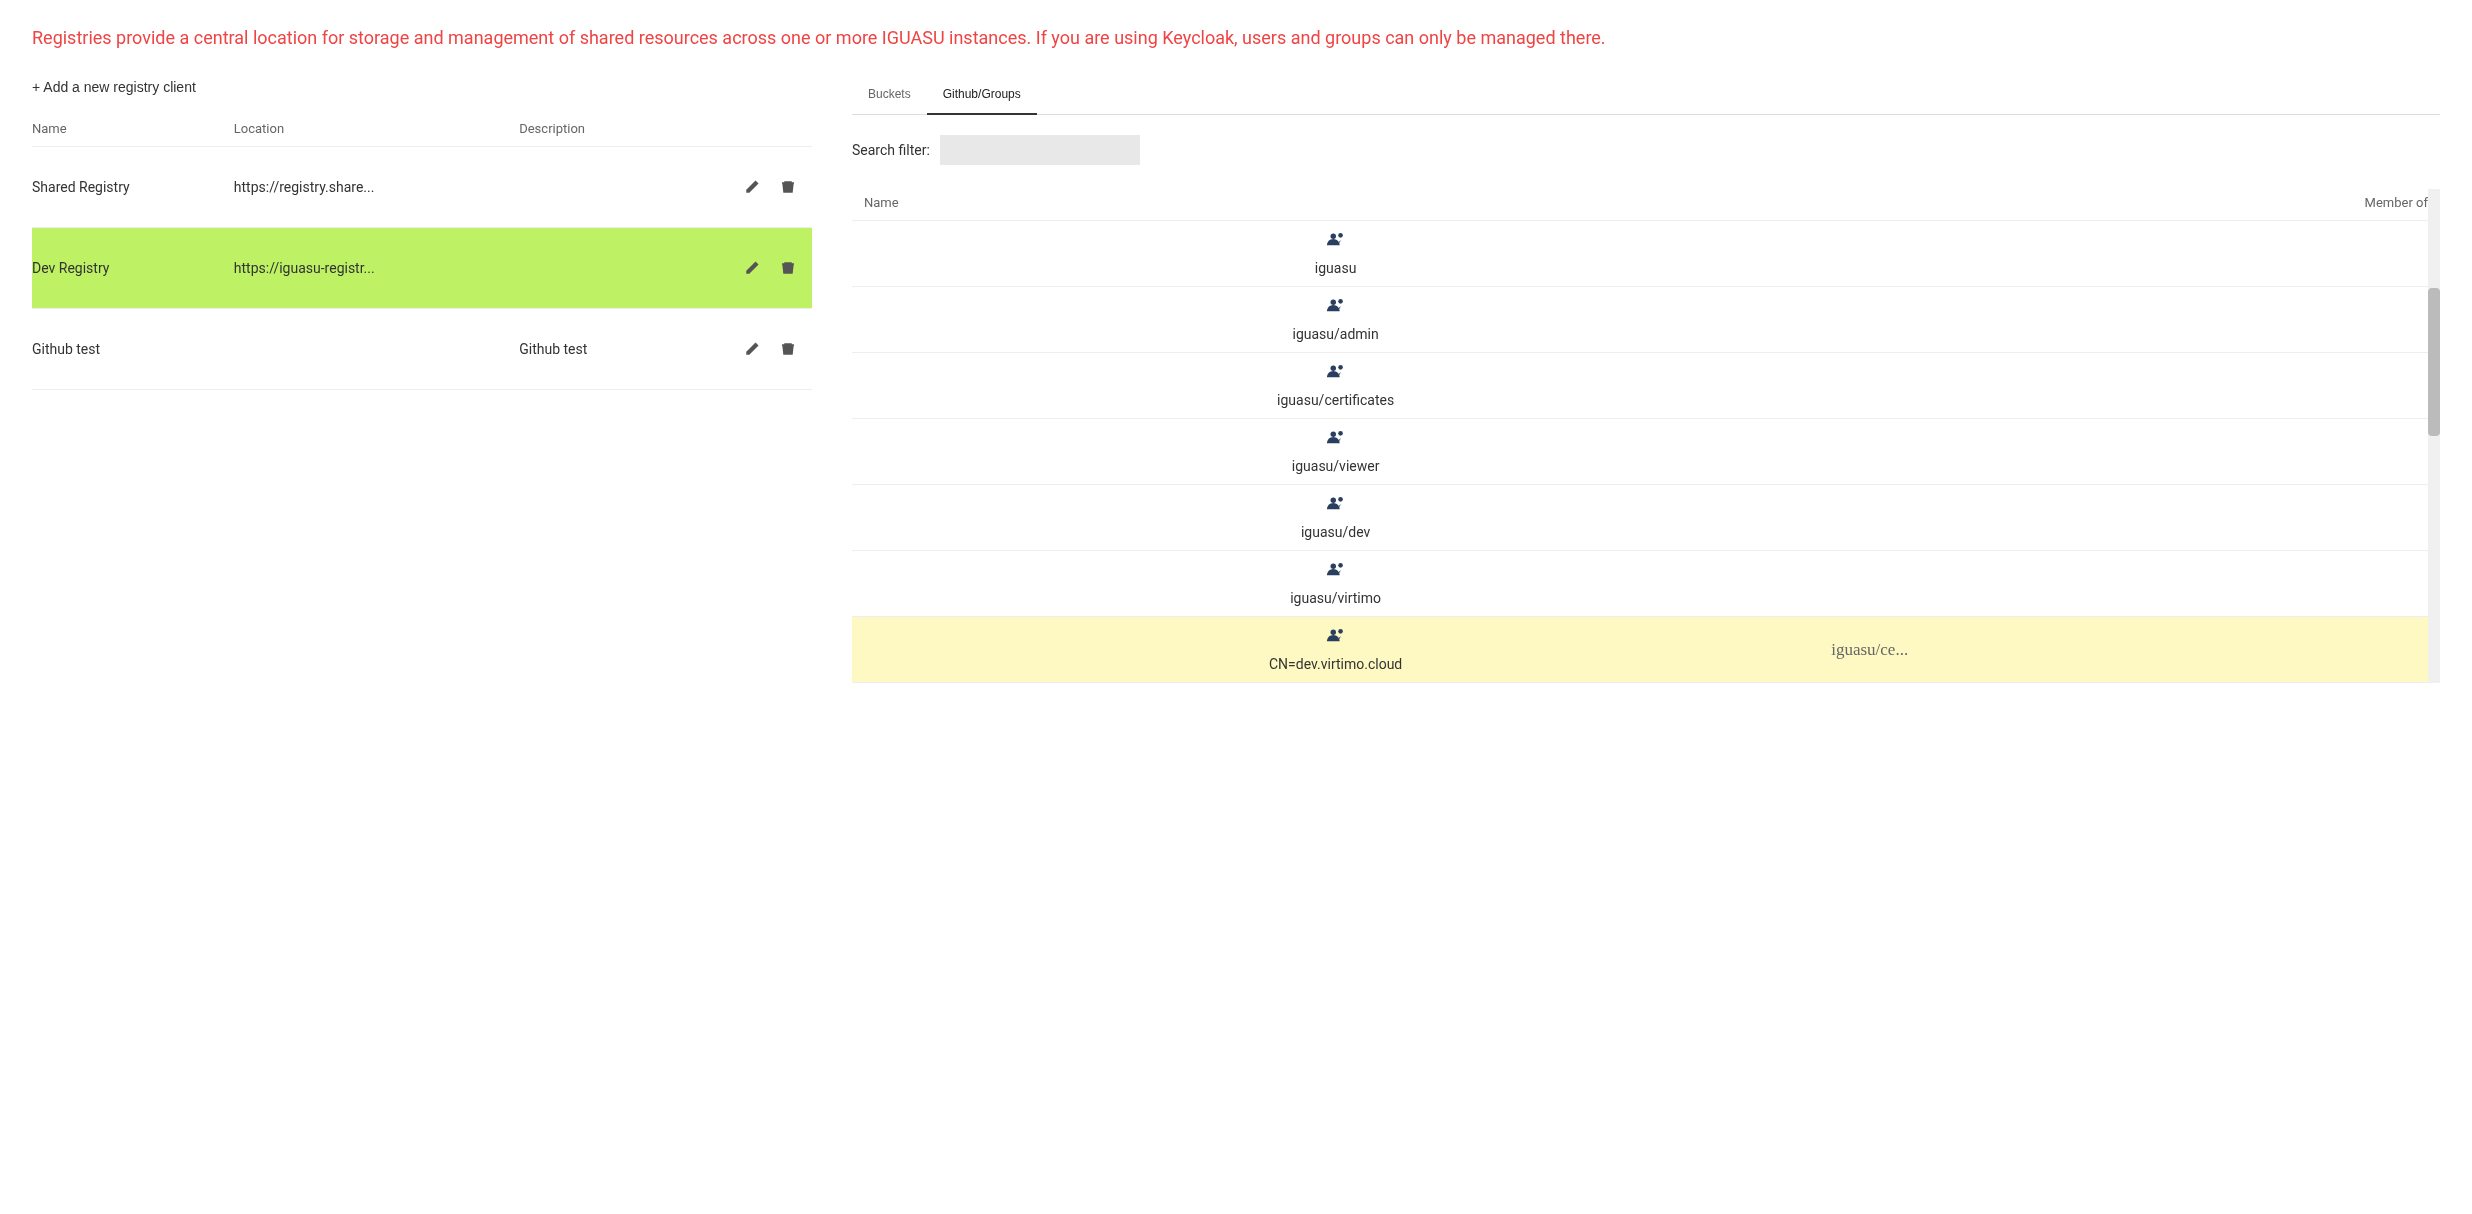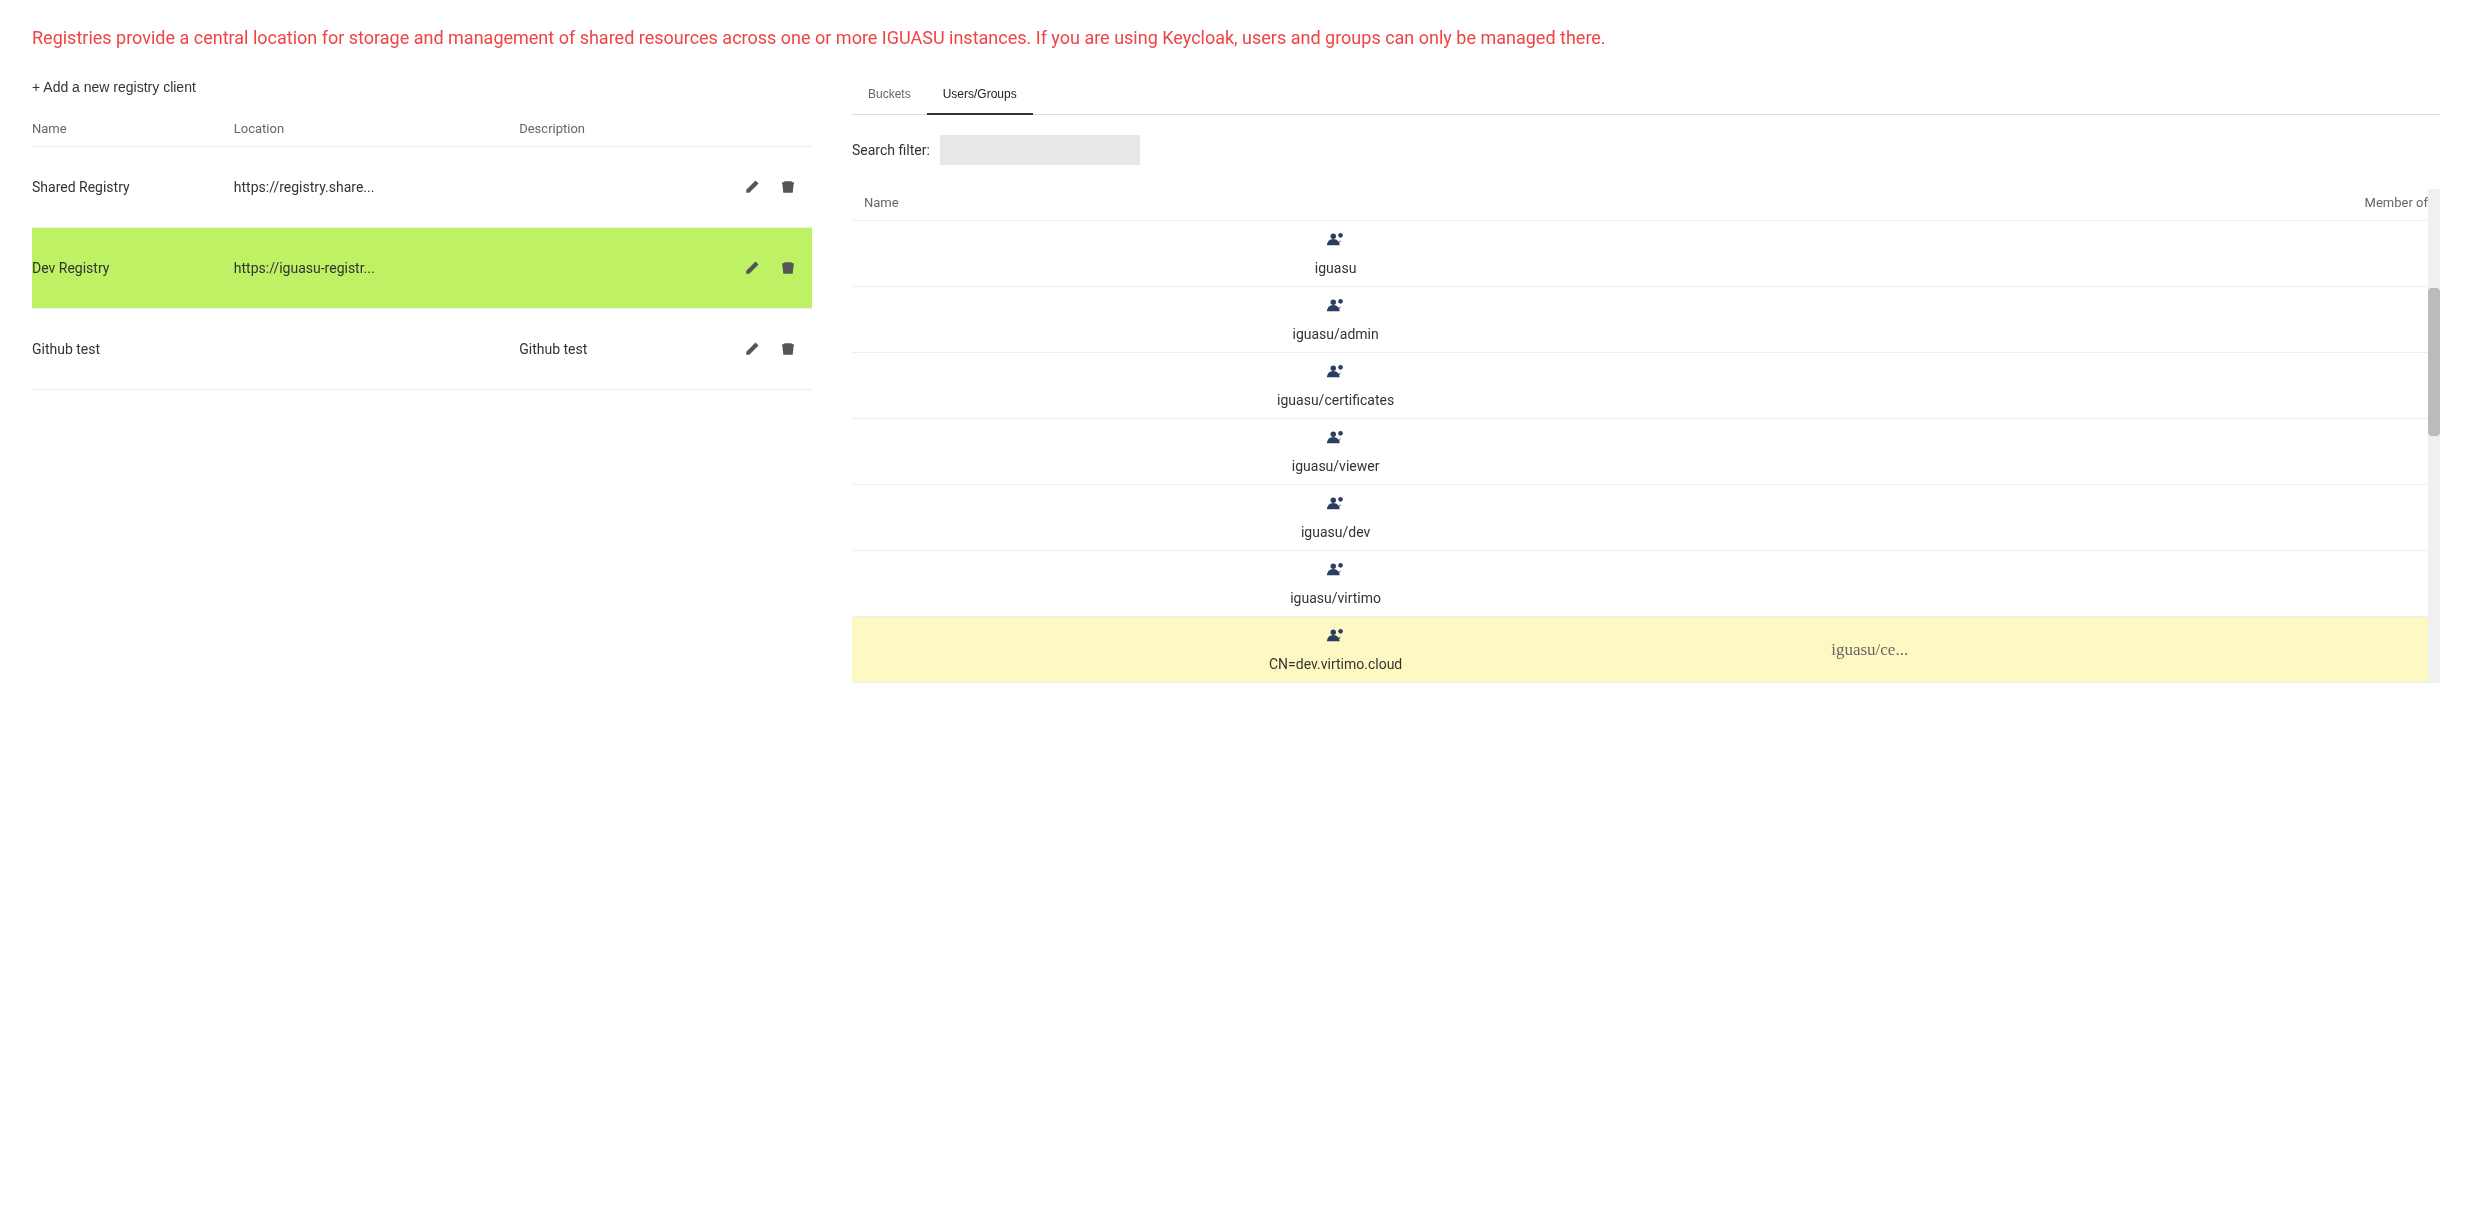--- a/index.html
+++ b/index.html
@@ -322,21 +322,21 @@
               </div>
             </td>
           </tr>
         </tbody>
     </table>
   </div>
 
   <div class="right-panel">
     <div class="tabs-row">
       <button class="tab-btn">Buckets</button>
-      <button class="tab-btn active">Users/Groups</button>
+      <button class="tab-btn active">Github/Groups</button>
     </div>
 
     <div class="search-filter-row">
       <span class="search-filter-label">Search filter:</span>
       <input class="search-filter-input" type="text" value="" style="">
     </div>
 
     <div style="position:relative;">
       <table class="users-table">
         <thead>

